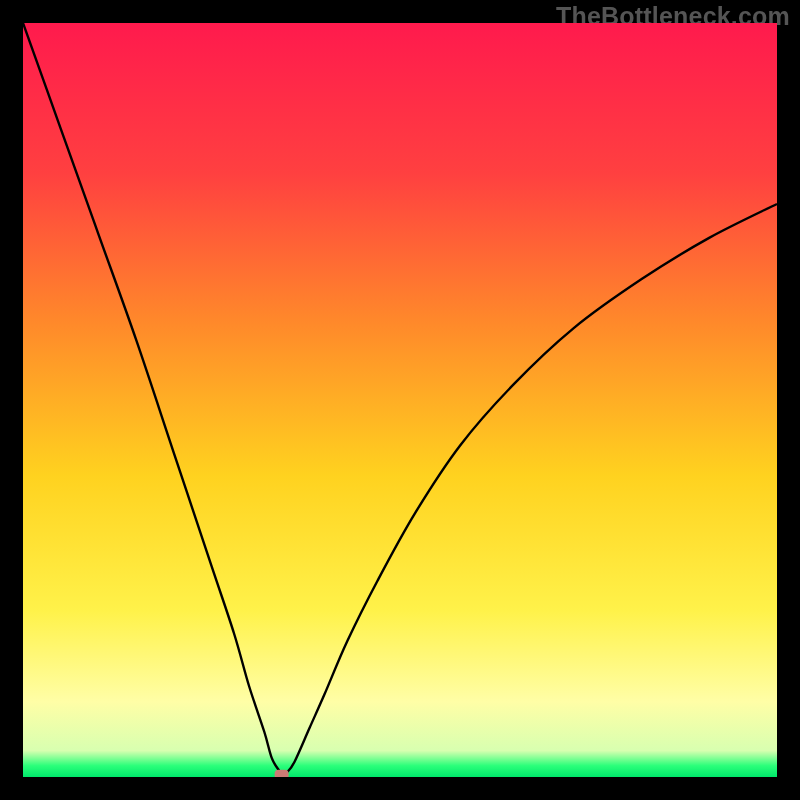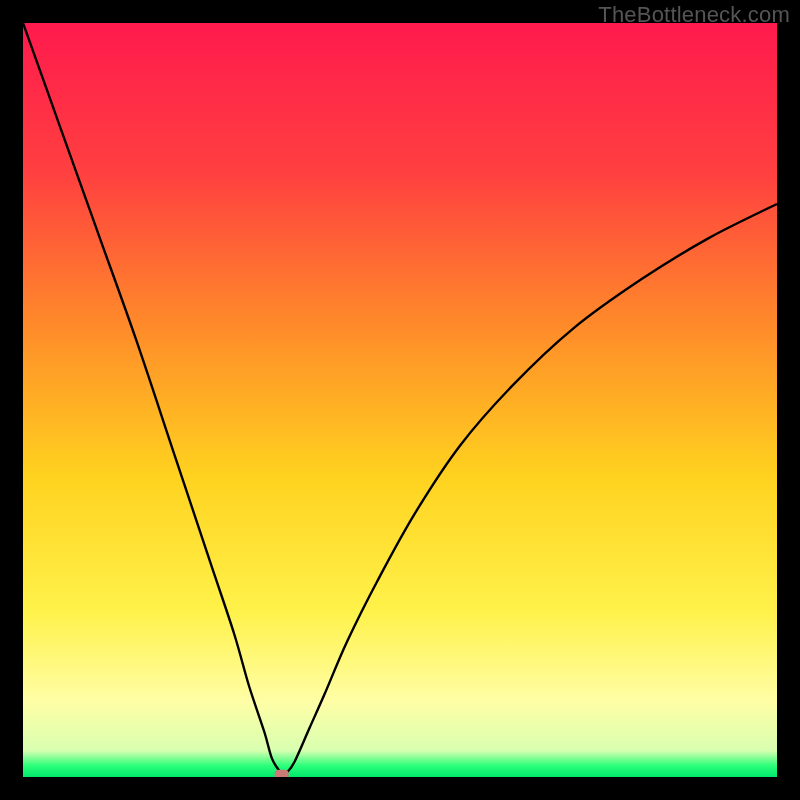--- a/index.html
+++ b/index.html
@@ -23,22 +23,22 @@
     top: 23px;
     width: 754px;
     height: 754px;
     overflow: hidden;
   }
   .watermark {
     position: absolute;
     top: 2px;
     right: 10px;
     color: #555;
-    font-size: 22px;
-    font-weight: 400;
+    font-size: 25px;
+    font-weight: 700;
     letter-spacing: 0.2px;
   }
   svg {
     display: block;
   }
 </style>
 </head>
 <body>
 
 <div class="frame">

